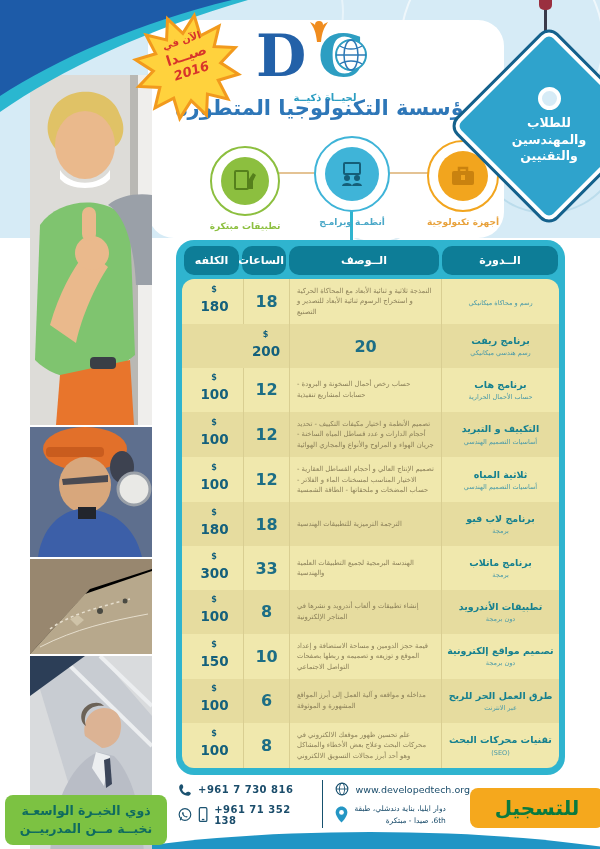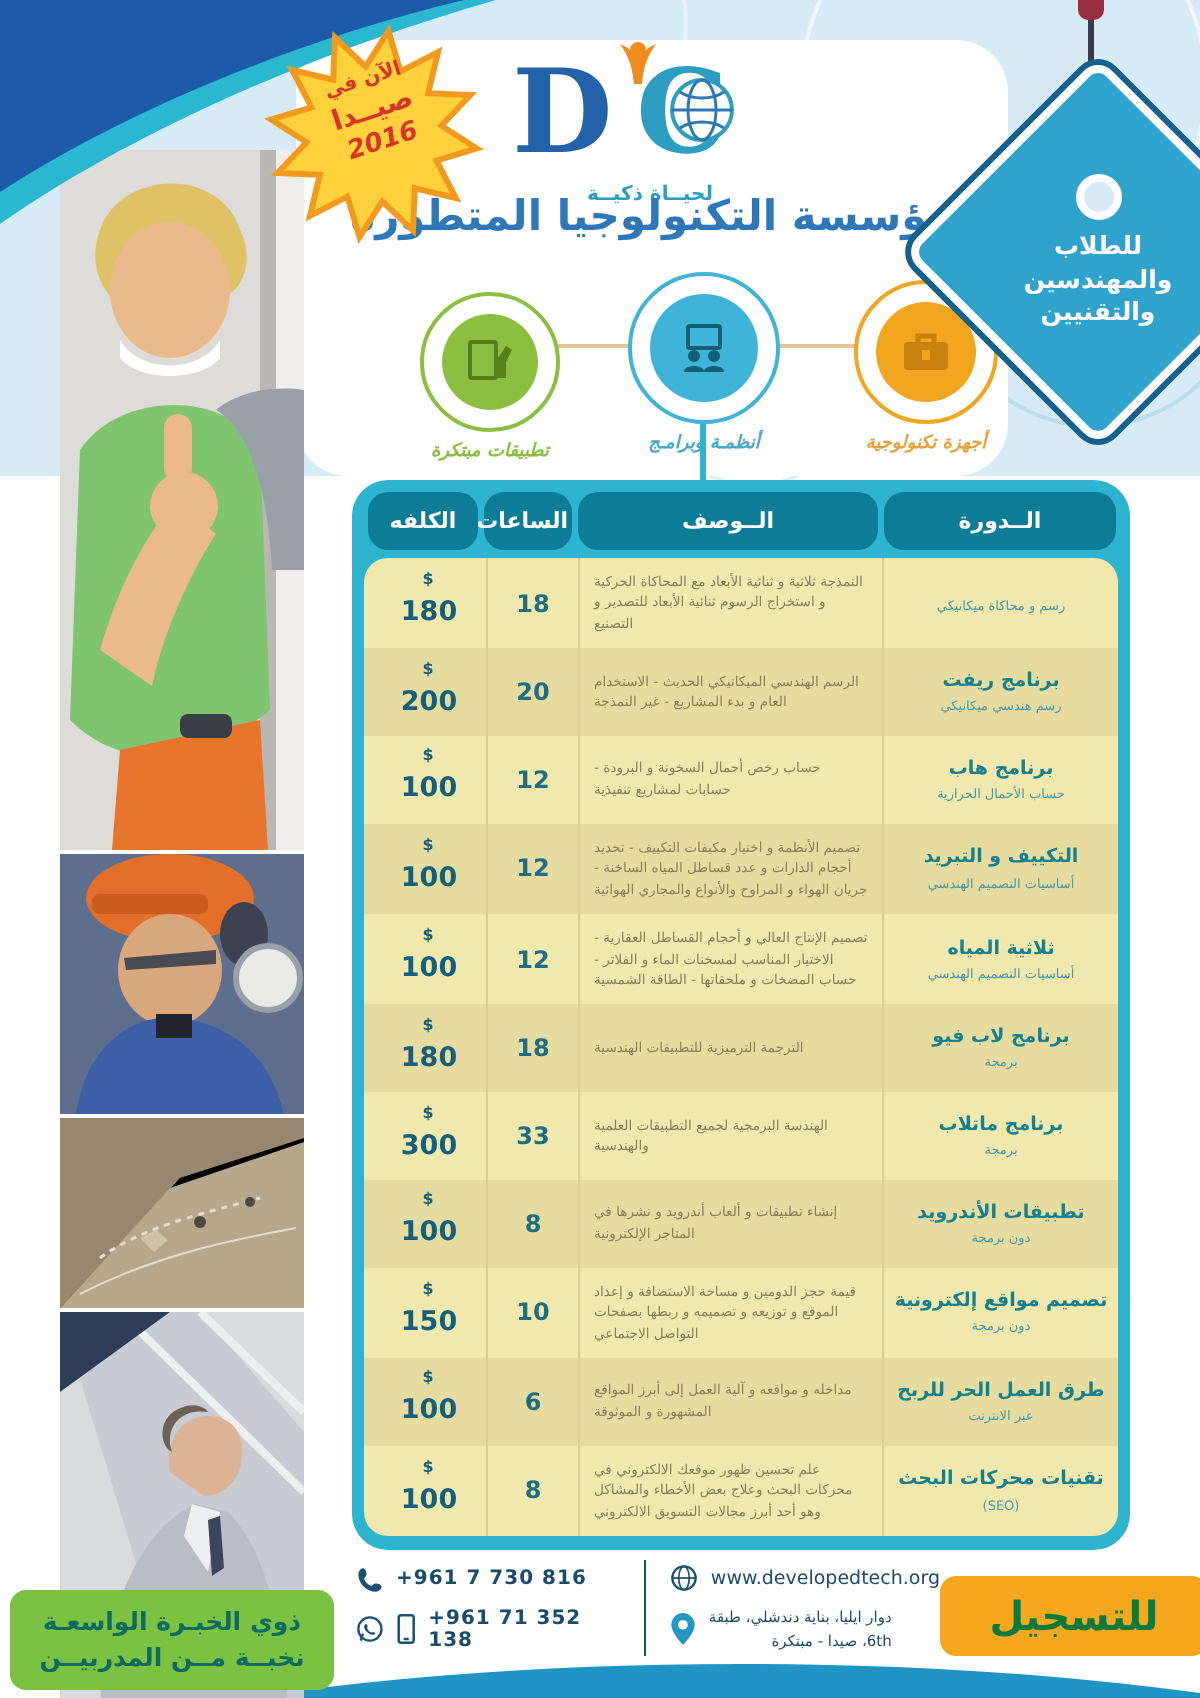--- a/index.html
+++ b/index.html
@@ -45,21 +45,21 @@
                display:flex;flex-direction:column;align-items:center;justify-content:center;}
   .tag-hole{width:15px;height:15px;border-radius:50%;background:#d6ebf6;border:4px solid #ffffff;
             margin-bottom:5px;}
   .tag-line{color:#ffffff;font-weight:bold;font-size:12.5px;line-height:1.35;direction:rtl;}
   
   .features{position:absolute;left:0;top:0;z-index:3;}
   .f-conn{position:absolute;height:2px;background:#e4c394;top:172px;}
   .f-conn1{left:279px;width:40px;}
   .f-conn2{left:386px;width:42px;}
   .f-vline{position:absolute;left:350px;top:206px;width:3px;height:36px;background:#2fb4cf;}
-  .f-item{position:absolute;width:90px;text-align:center;font-style:italic;}
+  .f-item{position:absolute;width:90px;text-align:center;}
   .f-ring{margin:0 auto;border-radius:50%;display:flex;align-items:center;justify-content:center;
           background:#fff;}
   .f-inner{border-radius:50%;display:flex;align-items:center;justify-content:center;}
   .f-label{margin-top:5px;font-size:9px;font-weight:bold;direction:rtl;}
   .f-green{left:200px;top:146px;}
   .f-green .f-ring{width:66px;height:66px;border:2px solid #8cbf3f;}
   .f-green .f-inner{width:48px;height:48px;background:#8cbf3f;}
   .f-green .f-label{color:#8cbf3f;}
   .f-blue{left:307px;top:136px;}
   .f-blue .f-ring{width:72px;height:72px;border:2px solid #3fb4d8;}
@@ -80,21 +80,21 @@
   .t-row{flex:1 1 auto;min-height:36px;display:grid;grid-template-columns:118px 152px 46px 57px;
          align-items:center;}
   .t-row:nth-child(even){background:rgba(110,85,0,0.08);}
   .t-row > div{height:100%;box-sizing:border-box;display:flex;flex-direction:column;
                justify-content:center;border-left:1px solid #d9ce92;}
   .t-row > div:last-child{border-left:none;}
   .cell-course{text-align:center;padding:2px 4px;}
   .course-name{font-size:9.5px;font-weight:bold;color:#16808f;line-height:1.3;}
   .course-sub{font-size:6.5px;color:#4a9aa8;margin-top:2px;}
   .cell-desc{font-size:6.8px;color:#8a7f58;line-height:1.55;padding:3px 7px;text-align:left;}
-  .cell-hours{align-items:center;font-size:12px;font-weight:bold;color:#1d6e85;}
+  .cell-hours{align-items:center;font-size:16px;font-weight:bold;color:#1d6e85;}
   .cell-cost{align-items:center;font-size:13.5px;font-weight:bold;color:#14607c;flex-direction:row;
              justify-content:center;direction:ltr;}
   .cur{font-size:8px;vertical-align:super;margin-right:1px;position:relative;top:-4px;}
   
   .photos{position:absolute;left:30px;top:75px;width:122px;z-index:2;}
   .photo{display:block;border-bottom:2px solid #ffffff;}
   
   .contact{position:absolute;left:178px;top:780px;width:292px;z-index:3;display:flex;
            align-items:center;}
   .c-col{display:flex;flex-direction:column;gap:7px;}
@@ -237,21 +237,20 @@
         <span class="cur">$</span>
         <span>180</span>
       </div>
     </div>
 
     <div class="t-row">
       <div class="cell-course">
         <div class="course-name">برنامج ريفت</div>
         <div class="course-sub">رسم هندسي ميكانيكي</div>
       </div>
-      <div class="cell-desc">الرسم الهندسي الميكانيكي الحديث - الاستخدام العام و بدء المشاريع - غير النمذجة</div>
       <div class="cell-hours">20</div>
       <div class="cell-cost">
         <span class="cur">$</span>
         <span>200</span>
       </div>
     </div>
 
     <div class="t-row">
       <div class="cell-course">
         <div class="course-name">برنامج هاب</div>

